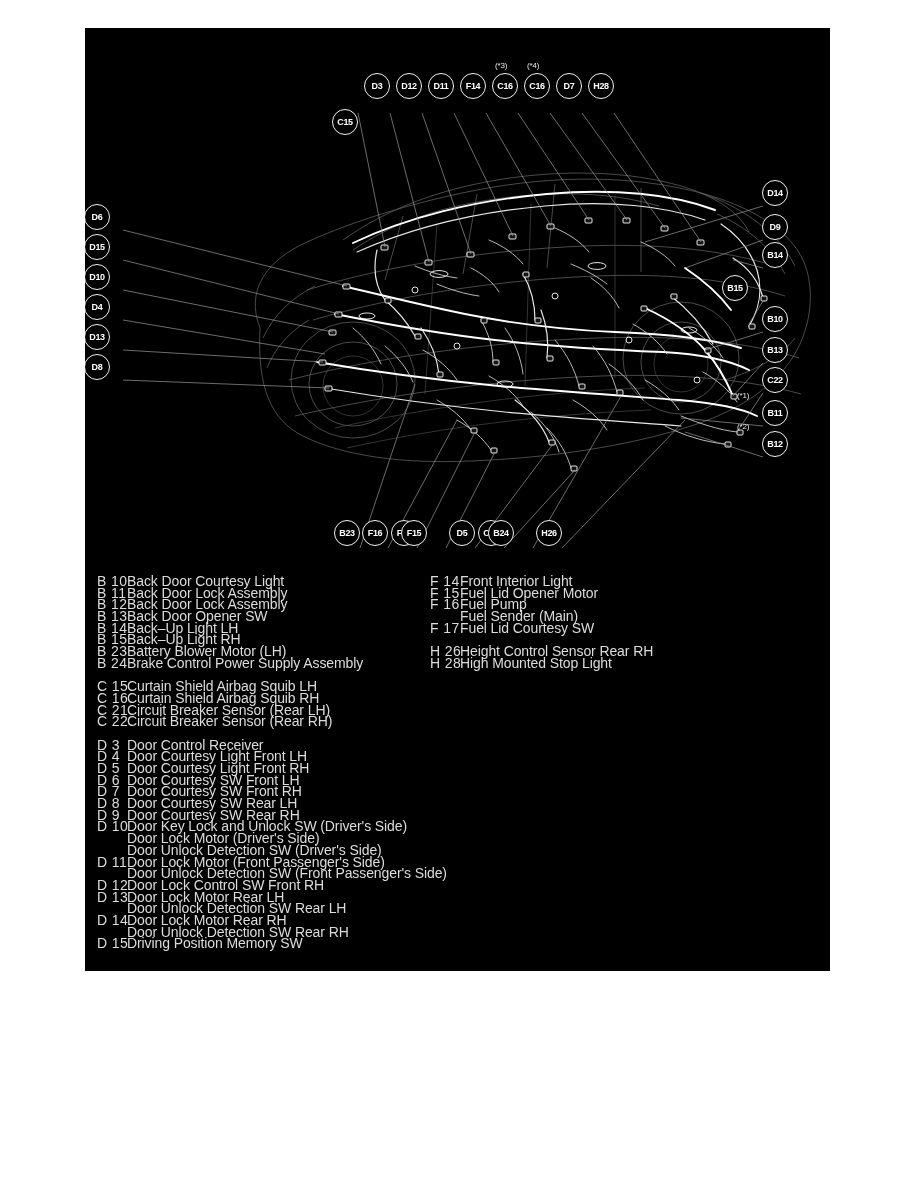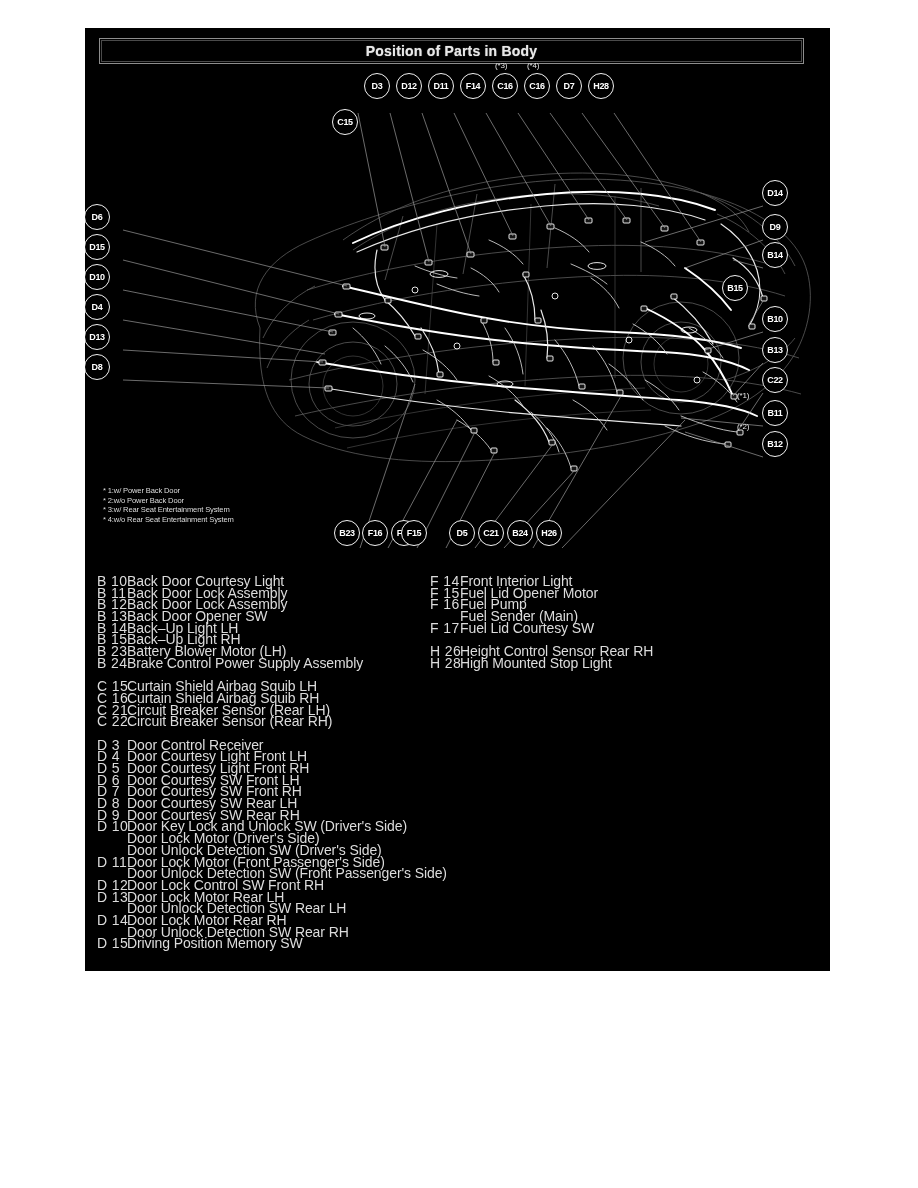--- a/index.html
+++ b/index.html
@@ -134,24 +134,20 @@
   .leg-desc { flex: 1 1 auto; }
   .leg-gap { height: 11.7px; }
 </style>
 </head>
 <body>
 
 <div id="page">
 
   <div id="plate">
 
-    <div id="title-bar">
-      <div id="title-bar-inner"></div>
-      <div id="title-text">Position of Parts in Body</div>
-    </div>
 
     <svg id="diagram" viewBox="0 0 745 943" xmlns="http://www.w3.org/2000/svg">
       <defs>
         <style>
           .ghost { fill:none; stroke:#6a6a6a; stroke-width:0.7; }
           .ghost2{ fill:none; stroke:#565656; stroke-width:0.6; }
           .harn  { fill:none; stroke:#ffffff; stroke-width:1.9; stroke-linecap:round; stroke-linejoin:round; }
           .harn2 { fill:none; stroke:#e8e8e8; stroke-width:1.2; stroke-linecap:round; stroke-linejoin:round; }
           .wire  { fill:none; stroke:#d8d8d8; stroke-width:0.85; stroke-linecap:round; }
           .lead  { fill:none; stroke:#9a9a9a; stroke-width:0.7; }
@@ -417,30 +413,24 @@
         <div class="bubble" style="left: 677px; top: 403px;">B12</div>
         <div class="fnote" style="left: 652px; top: 394px;">(*2)</div>
       </div>
     <div>
         <div class="bubble" style="left: 249px; top: 492px;">B23</div>
         <div class="bubble" style="left: 277px; top: 492px;">F16</div>
         <div class="bubble" style="left: 306px; top: 492px;">F17</div>
         <div class="bubble" style="left: 316px; top: 492px;">F15</div>
         <div class="bubble" style="left: 364px; top: 492px;">D5</div>
         <div class="bubble" style="left: 393px; top: 492px;">C21</div>
-        <div class="bubble" style="left: 422px; top: 492px;">B24</div>
+        <div class="bubble" style="left: 403px; top: 492px;">B24</div>
         <div class="bubble" style="left: 451px; top: 492px;">H26</div>
       </div>
 
-    <div id="notes">
-      <div>* 1:w/ Power Back Door</div>
-      <div>* 2:w/o Power Back Door</div>
-      <div>* 3:w/ Rear Seat Entertainment System</div>
-      <div>* 4:w/o Rear Seat Entertainment System</div>
-    </div>
 
     <div id="legend-left" class="legend-col">
         <div class="leg-row">
           <span class="leg-code">B 10</span>
           <span class="leg-desc">Back Door Courtesy Light</span>
         </div>
         <div class="leg-row">
           <span class="leg-code">B 11</span>
           <span class="leg-desc">Back Door Lock Assembly</span>
         </div>

